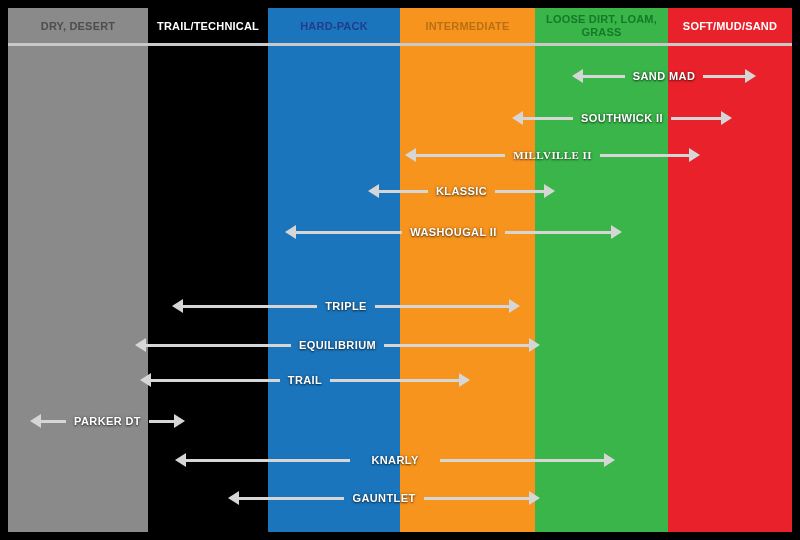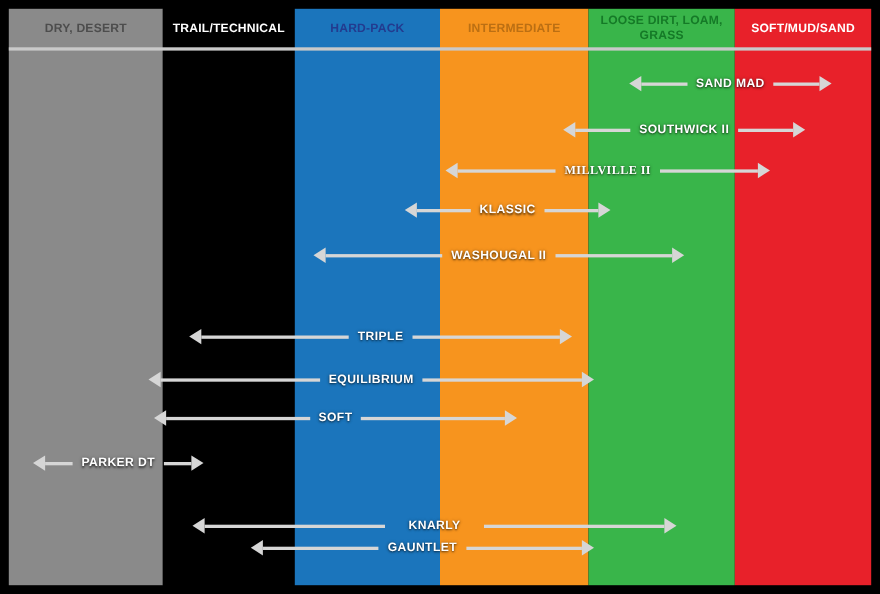--- a/index.html
+++ b/index.html
@@ -148,38 +148,38 @@
         <div class="arrow">
           <span class="shaft"></span>
           <span class="head r"></span>
         </div>
       </div>
       <div class="tire" style="left: 132px; width: 330px; top: 363px;">
         <div class="arrow">
           <span class="head l"></span>
           <span class="shaft"></span>
         </div>
-        <div class="tire-label">SOFT</div>
+        <div class="tire-label">TRAIL</div>
         <div class="arrow">
           <span class="shaft"></span>
           <span class="head r"></span>
         </div>
       </div>
       <div class="tire" style="left: 22px; width: 155px; top: 404px;">
         <div class="arrow">
           <span class="head l"></span>
           <span class="shaft"></span>
         </div>
         <div class="tire-label">PARKER DT</div>
         <div class="arrow">
           <span class="shaft"></span>
           <span class="head r"></span>
         </div>
       </div>
-      <div class="tire" style="left: 167px; width: 440px; top: 461px; gap: 13px;">
+      <div class="tire" style="left: 167px; width: 440px; top: 443px; gap: 13px;">
         <div class="arrow">
           <span class="head l"></span>
           <span class="shaft"></span>
         </div>
         <div class="tire-label">KNARLY</div>
         <div class="arrow">
           <span class="shaft"></span>
           <span class="head r"></span>
         </div>
       </div>

